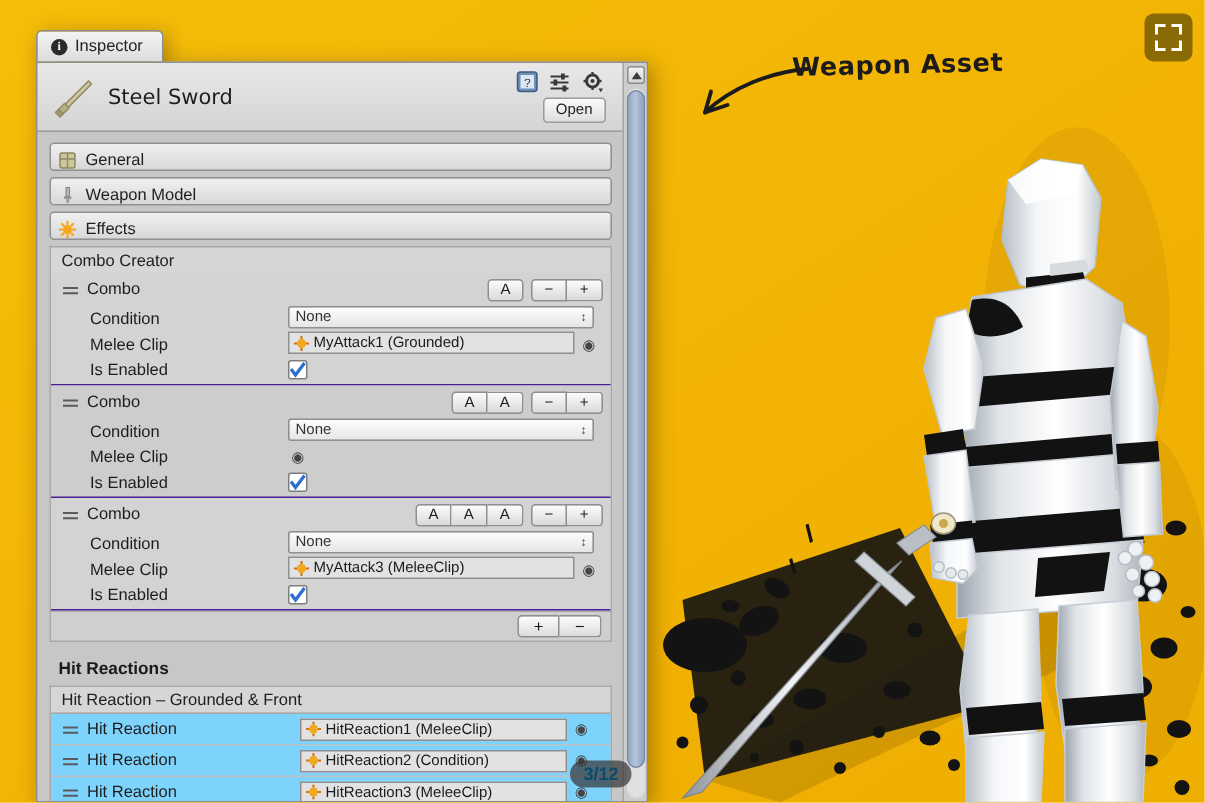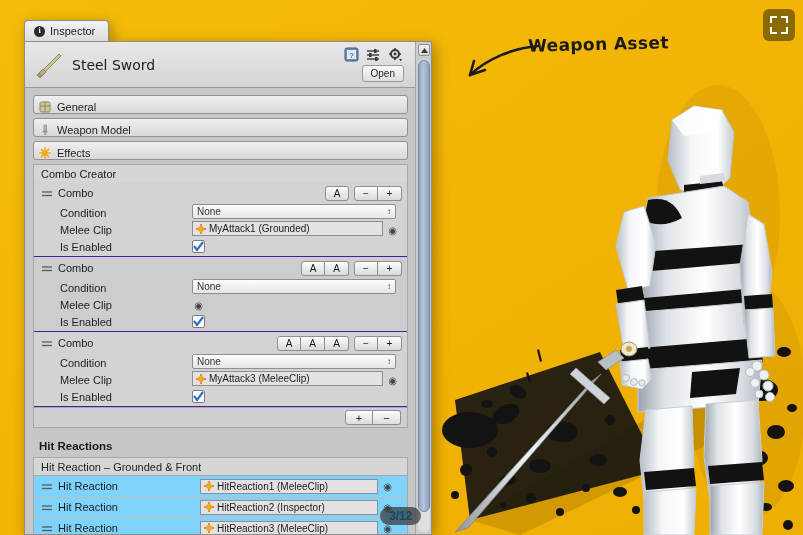--- a/index.html
+++ b/index.html
@@ -644,21 +644,21 @@
             <div class="obj-field">
               <svg class="clip-ico" viewBox="0 0 10 10">
                 <circle cx="5" cy="5" r="3" fill="#f0a81e"></circle>
                 <g stroke="#d4700f" stroke-width="1.4">
                     <path d="M5 0 V2"></path>
                     <path d="M5 8 V10"></path>
                     <path d="M0 5 H2"></path>
                     <path d="M8 5 H10"></path>
                   </g>
               </svg>
-              <span>HitReaction2 (Inspector)</span>
+              <span>HitReaction2 (Condition)</span>
             </div>
             <span class="obj-picker">◉</span>
           </div>
           <div class="hr-row">
             <svg class="drag-handle" viewBox="0 0 10 7">
               <g stroke="#5a5a5a" stroke-width="1.3">
                   <path d="M0 2 H10"></path>
                   <path d="M0 5.5 H10"></path>
                 </g>
             </svg>

